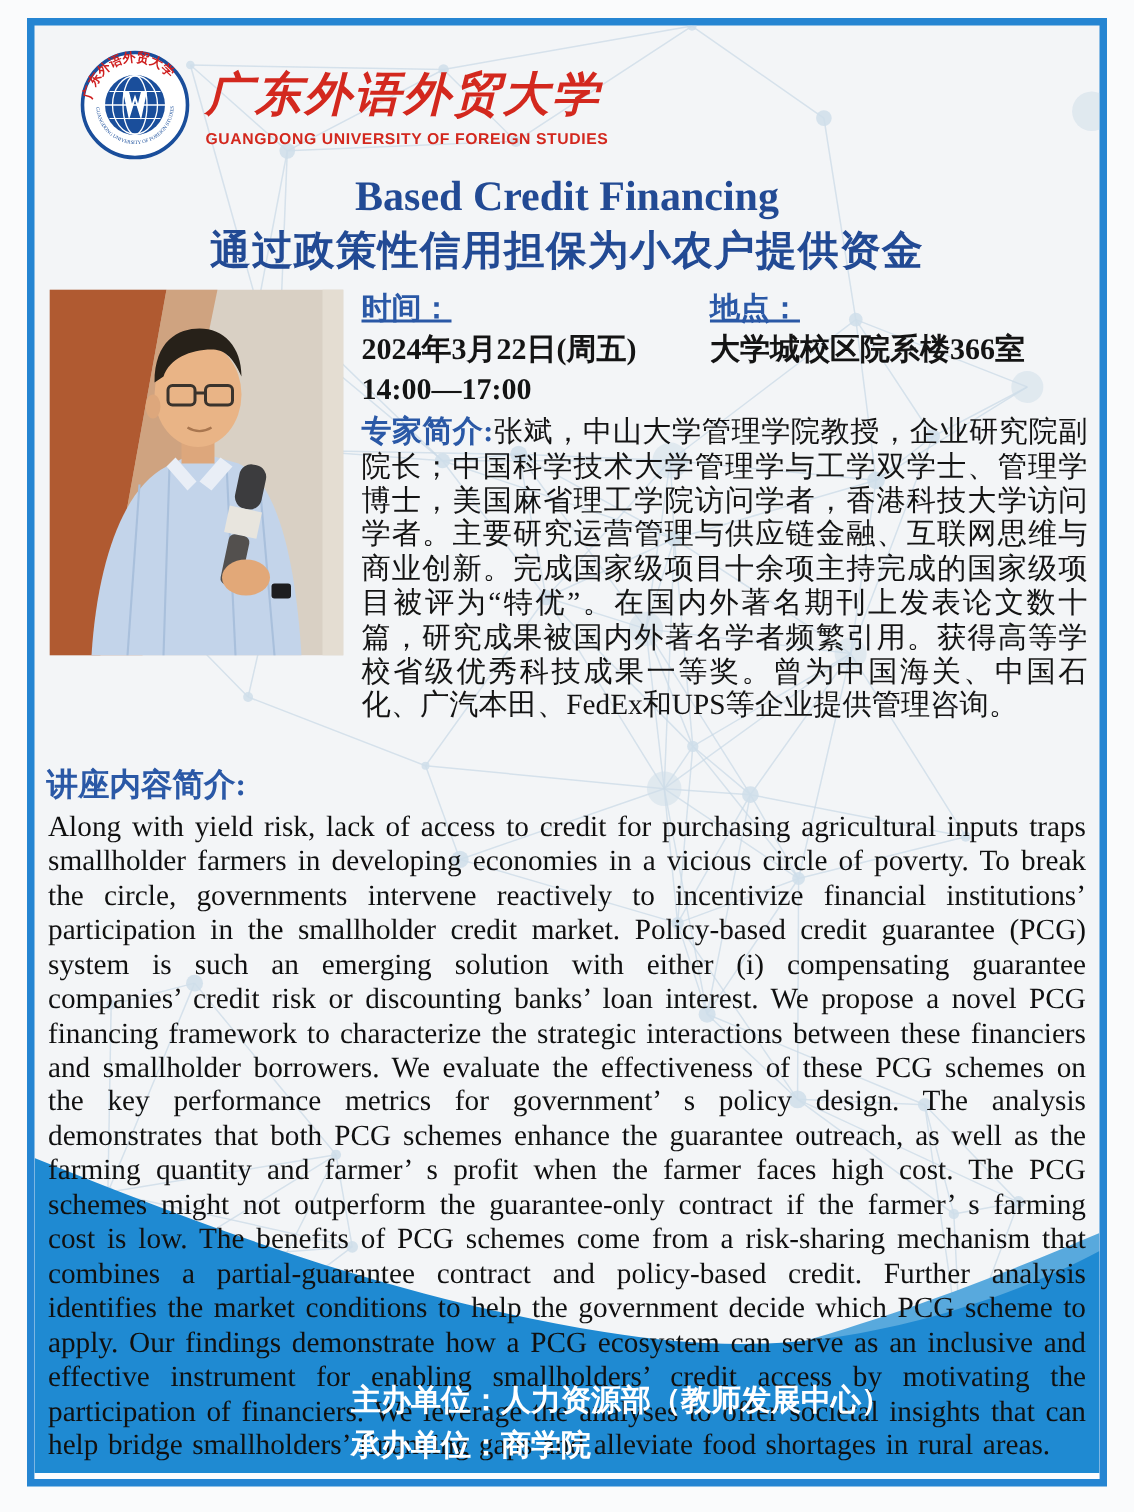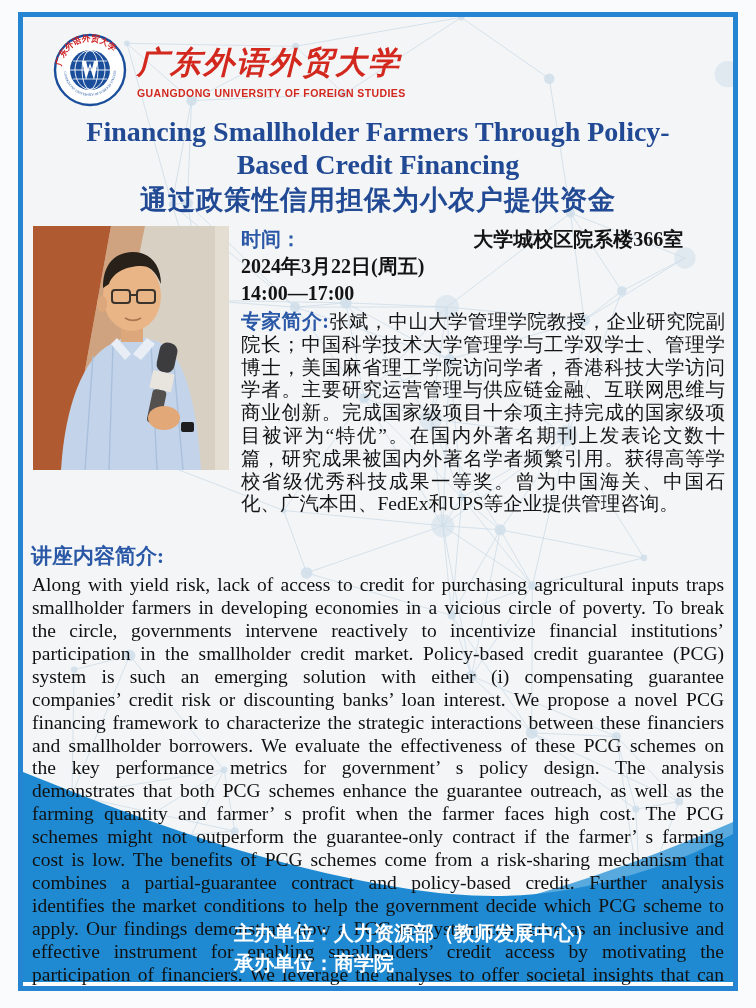--- a/index.html
+++ b/index.html
@@ -29,21 +29,21 @@
   .title-en{font-size:28px;font-weight:bold;line-height:33px;}
   .title-zh{font-size:27px;font-weight:bold;line-height:35px;letter-spacing:1px;margin-top:2px;}
 
   
   .main{display:flex;padding:8px 6px 0 10px;}
   .photo{flex:none;width:196px;height:244px;}
   .details{flex:1;margin-left:12px;margin-right:2px;}
   .info-row{display:flex;}
   .info-col-time{width:48%;}
   .info-col-venue{flex:1;}
-  .info-label{font-size:20px;font-weight:bold;color:#2a58a6;line-height:27px;}
+  .info-label{font-size:20px;font-weight:bold;color:#2a58a6;line-height:27px;text-decoration:underline;}
   .info-value{font-size:20px;font-weight:bold;color:#141414;line-height:27px;}
   .bio{margin:3px 0 0 0;font-size:19.5px;line-height:22.8px;text-align:justify;color:#141414;}
   .bio-label{font-size:20px;font-weight:bold;color:#2a58a6;}
 
   
   .lecture-heading{margin:26px 0 4px 0;padding-left:8px;font-size:21px;font-weight:bold;color:#2a58a6;}
   .abstract{margin:0;padding:0 9px;font-size:19.5px;line-height:22.9px;text-align:justify;color:#101010;
             word-spacing:1.5px;}
 
   
@@ -250,21 +250,20 @@
           </svg>
           <div class="wordmark">
             <div class="uni-zh">广东外语外贸大学</div>
             <div class="uni-en">GUANGDONG UNIVERSITY OF FOREIGN STUDIES</div>
           </div>
         </div>
       </div>
 
       <div class="title-block">
         <div class="title-en">
-          <div>Financing Smallholder Farmers Through Policy-</div>
           <div>Based Credit Financing</div>
         </div>
         <div class="title-zh">通过政策性信用担保为小农户提供资金</div>
       </div>
 
       <div class="main">
 
         <svg class="photo" viewBox="0 0 196 244">
           <rect width="196" height="244" fill="#d9d0c4"></rect>
           <polygon points="0,0 78,0 34,244 0,244" fill="#b05a31"></polygon>
@@ -303,20 +302,21 @@
         </svg>
 
         <div class="details">
           <div class="info-row">
             <div class="info-col-time">
               <div class="info-label">时间：</div>
               <div class="info-value">2024年3月22日(周五)</div>
               <div class="info-value">14:00—17:00</div>
             </div>
             <div class="info-col-venue">
+              <div class="info-label">地点：</div>
               <div class="info-value">大学城校区院系楼366室</div>
             </div>
           </div>
           <p class="bio"><span class="bio-label">专家简介:</span><span>张斌，中山大学管理学院教授，企业研究院副院长；中国科学技术大学管理学与工学双学士、管理学博士，美国麻省理工学院访问学者，香港科技大学访问学者。主要研究运营管理与供应链金融、互联网思维与商业创新。完成国家级项目十余项主持完成的国家级项目被评为“特优”。在国内外著名期刊上发表论文数十篇，研究成果被国内外著名学者频繁引用。获得高等学校省级优秀科技成果一等奖。曾为中国海关、中国石化、广汽本田、FedEx和UPS等企业提供管理咨询。</span></p>
         </div>
       </div>
 
       <div class="lecture-heading">讲座内容简介:</div>
       <p class="abstract">Along with yield risk, lack of access to credit for purchasing agricultural inputs traps smallholder farmers in developing economies in a vicious circle of poverty. To break the circle, governments intervene reactively to incentivize financial institutions’ participation in the smallholder credit market. Policy-based credit guarantee (PCG) system is such an emerging solution with either (i) compensating guarantee companies’ credit risk or discounting banks’ loan interest. We propose a novel PCG financing framework to characterize the strategic interactions between these financiers and smallholder borrowers. We evaluate the effectiveness of these PCG schemes on the key performance metrics for government’ s policy design. The analysis demonstrates that both PCG schemes enhance the guarantee outreach, as well as the farming quantity and farmer’ s profit when the farmer faces high cost. The PCG schemes might not outperform the guarantee-only contract if the farmer’ s farming cost is low. The benefits of PCG schemes come from a risk-sharing mechanism that combines a partial-guarantee contract and policy-based credit. Further analysis identifies the market conditions to help the government decide which PCG scheme to apply. Our findings demonstrate how a PCG ecosystem can serve as an inclusive and effective instrument for enabling smallholders’ credit access by motivating the participation of financiers. We leverage the analyses to offer societal insights that can help bridge smallholders’ financing gaps and alleviate food shortages in rural areas.</p>
     </div>

